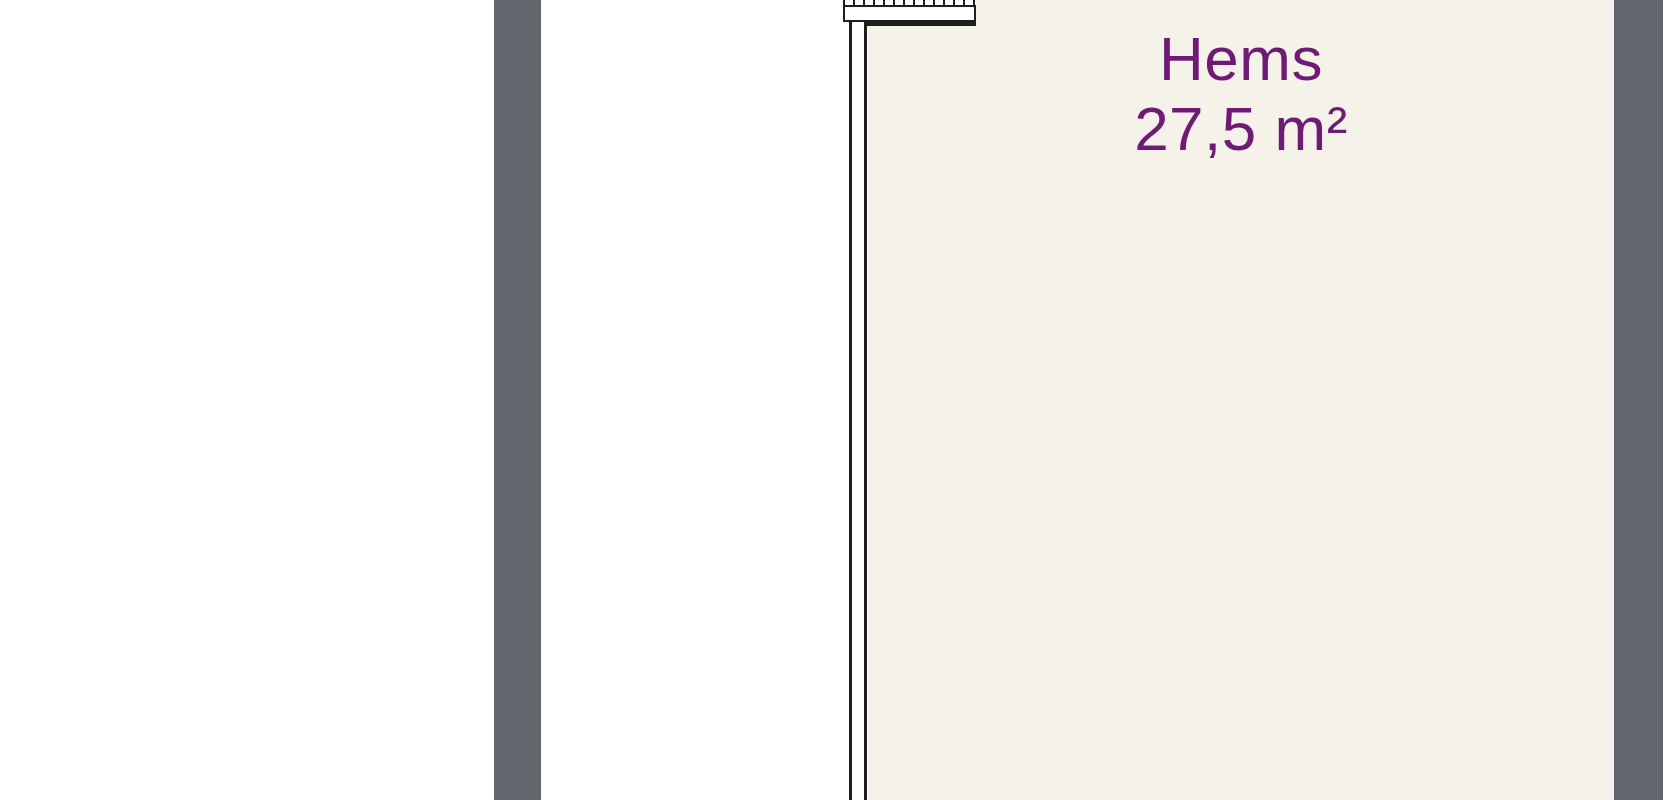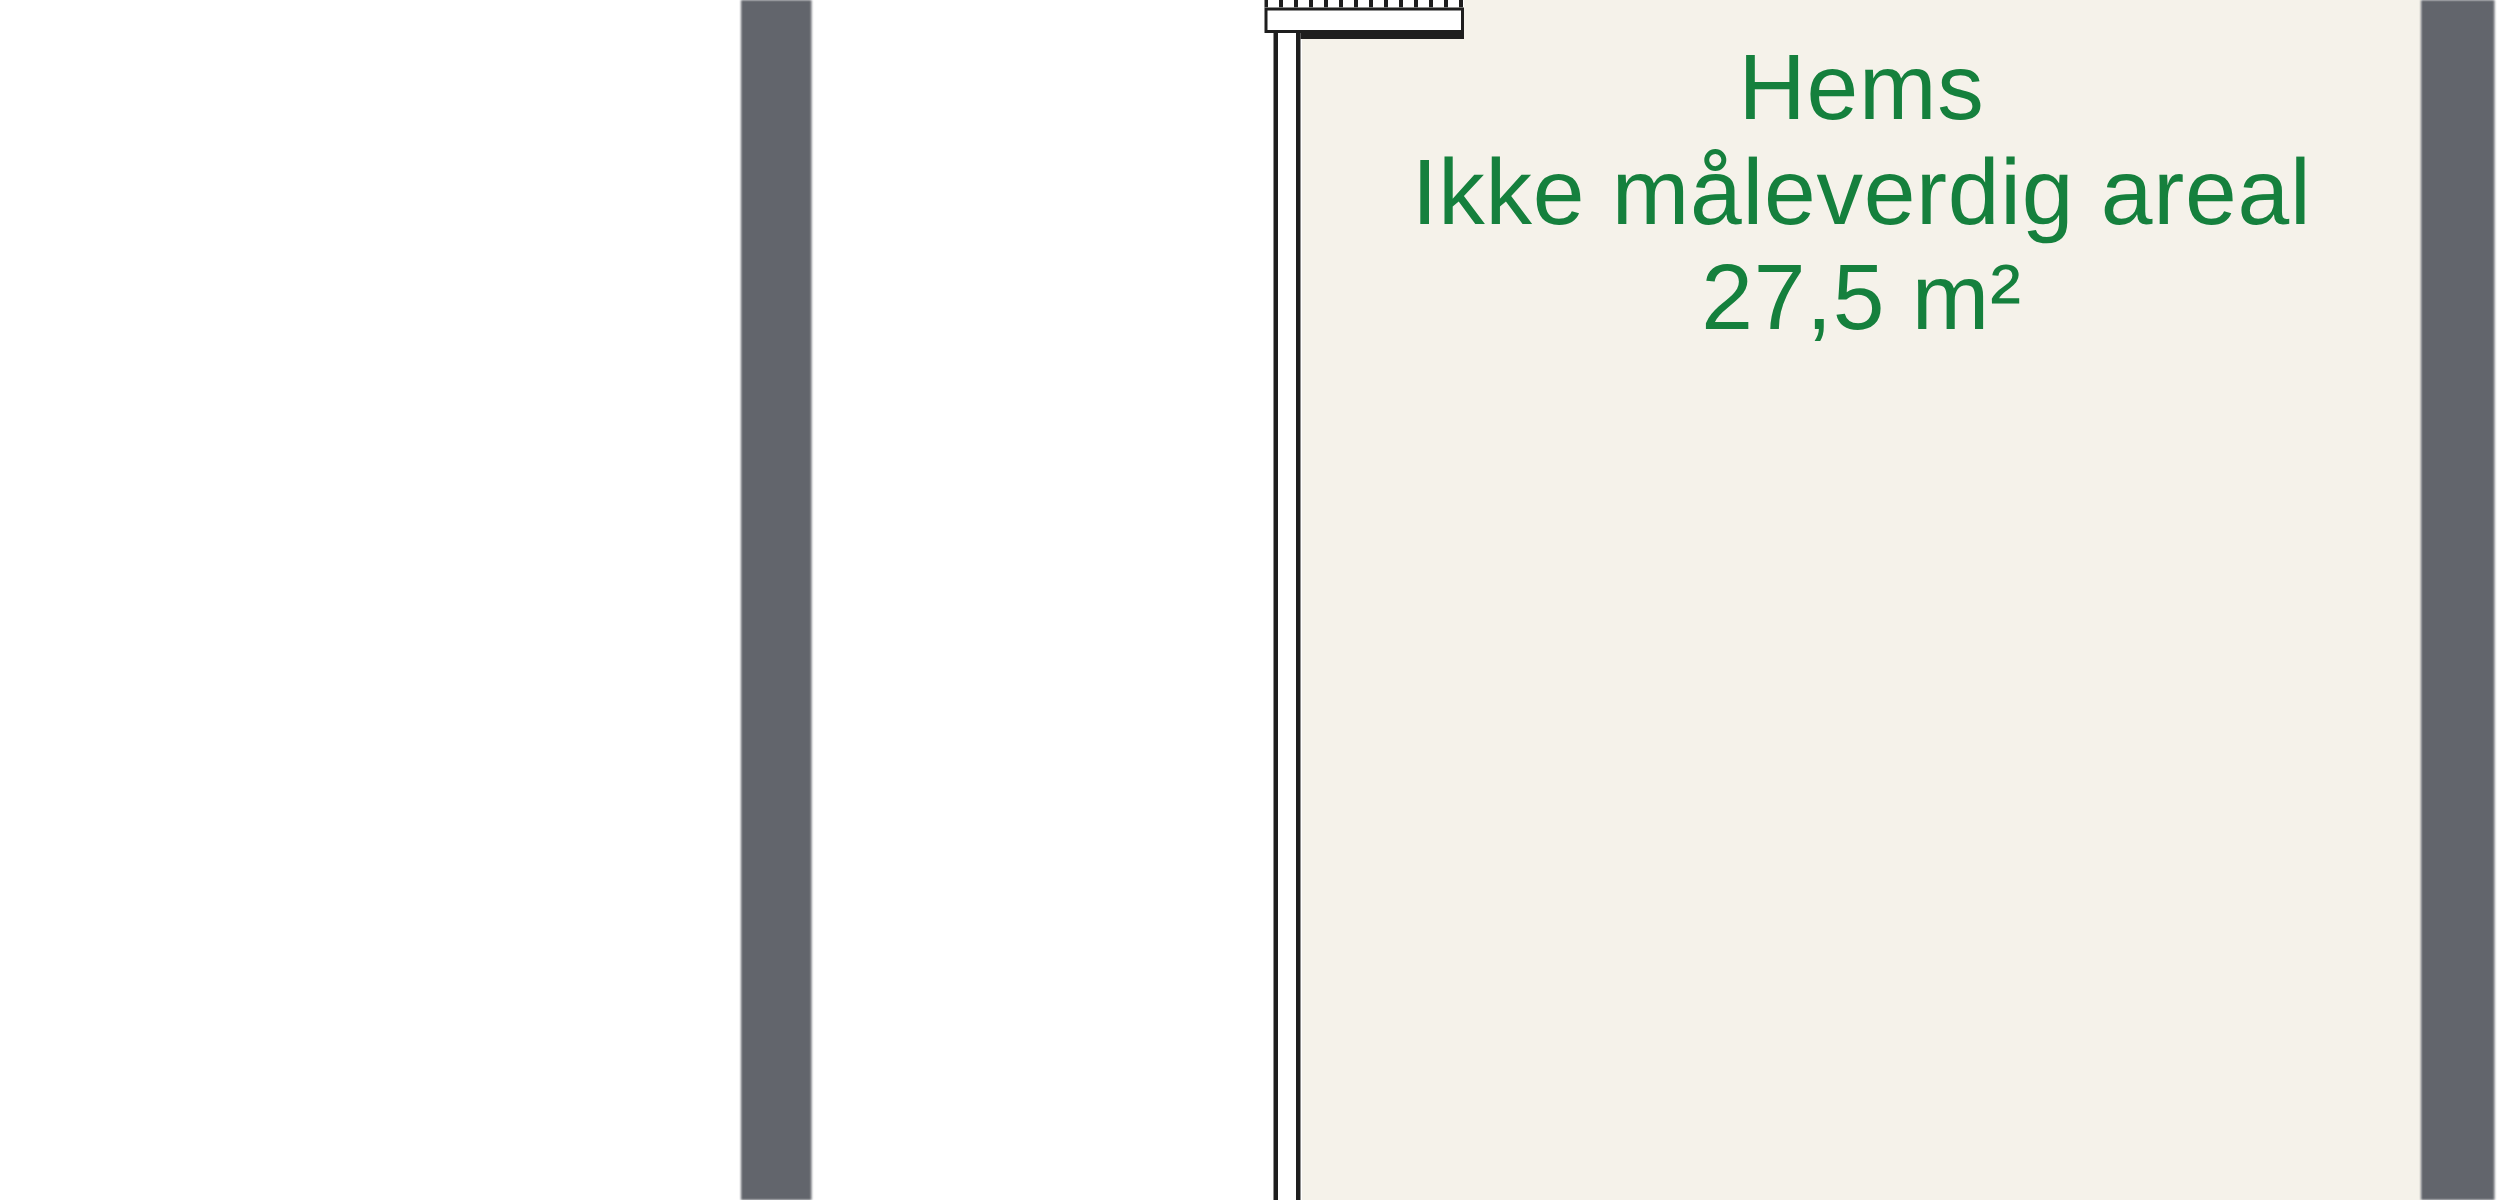--- a/index.html
+++ b/index.html
@@ -85,21 +85,21 @@
     box-sizing: border-box;
   }
 
   
   .room-label {
     position: absolute;
     left: 868px;
     top: 24px;
     width: 746px;
     text-align: center;
-    color: #15803d;
+    color: #701a75;
     font-size: 62px;
     line-height: 70px;
     letter-spacing: 0.5px;
   }
 </style>
 </head>
 <body>
 
 <div class="canvas">
 
@@ -113,17 +113,16 @@
 
   <div class="stair">
     <div class="treads"></div>
     <div class="stair-bar"></div>
   </div>
 
   <div class="band band-right"></div>
 
   <div class="room-label">
     <div>Hems</div>
-    <div>Ikke måleverdig areal</div>
     <div>27,5 m²</div>
   </div>
 
 </div>
 
 </body></html>

